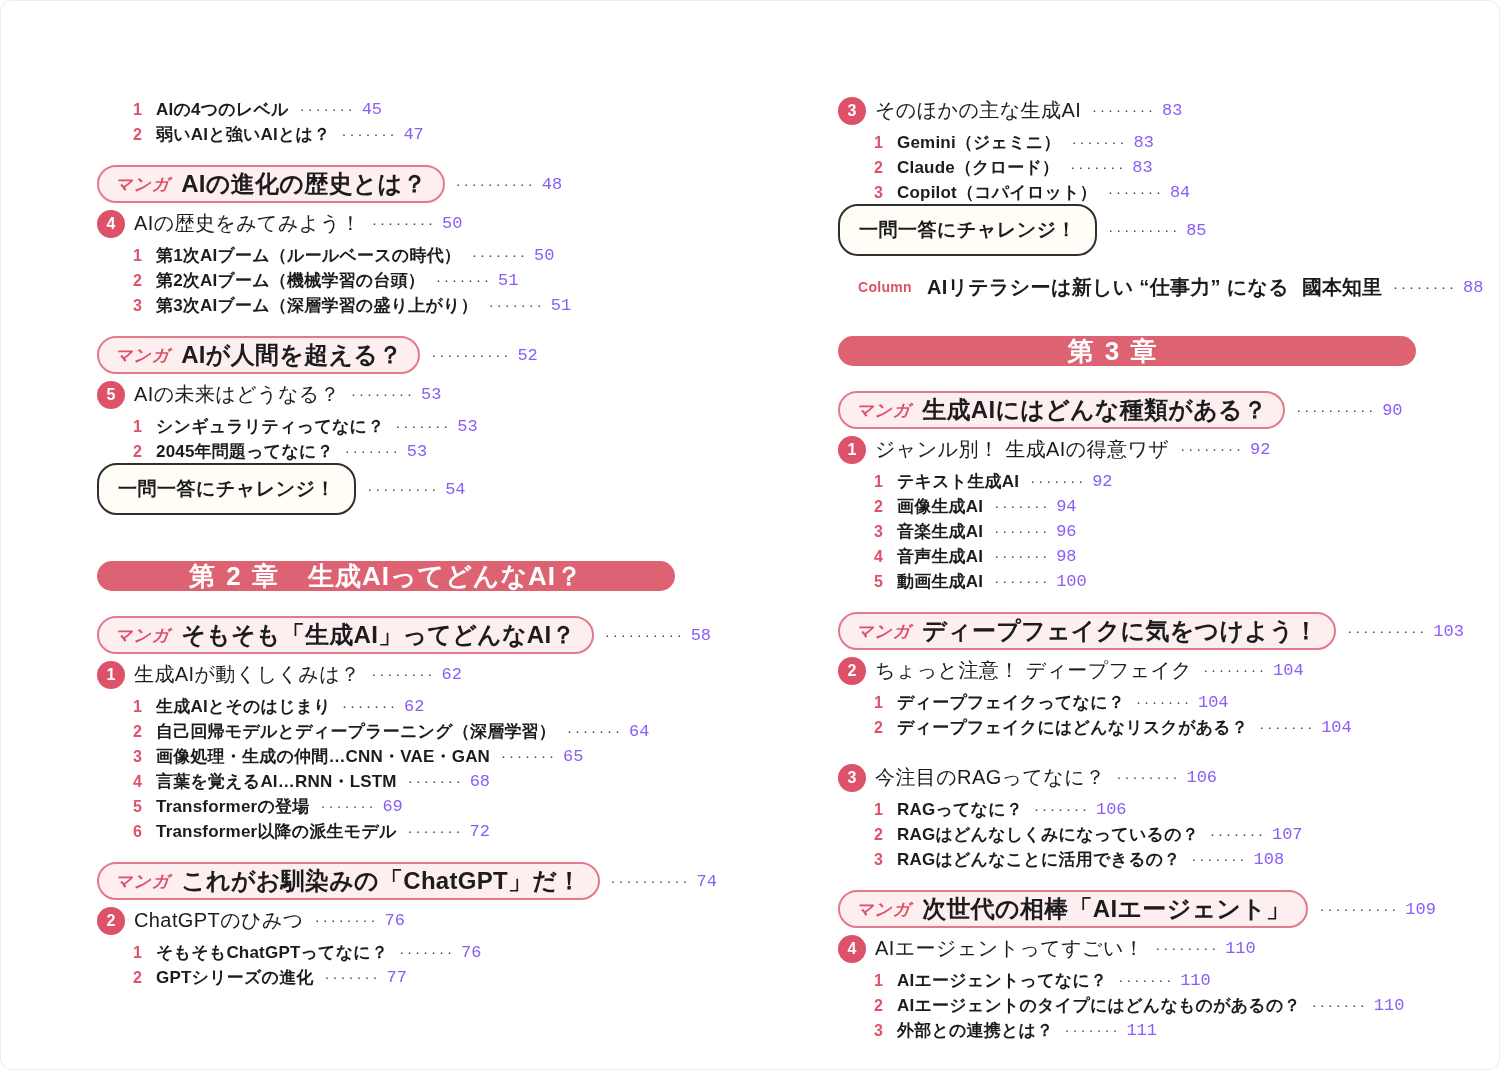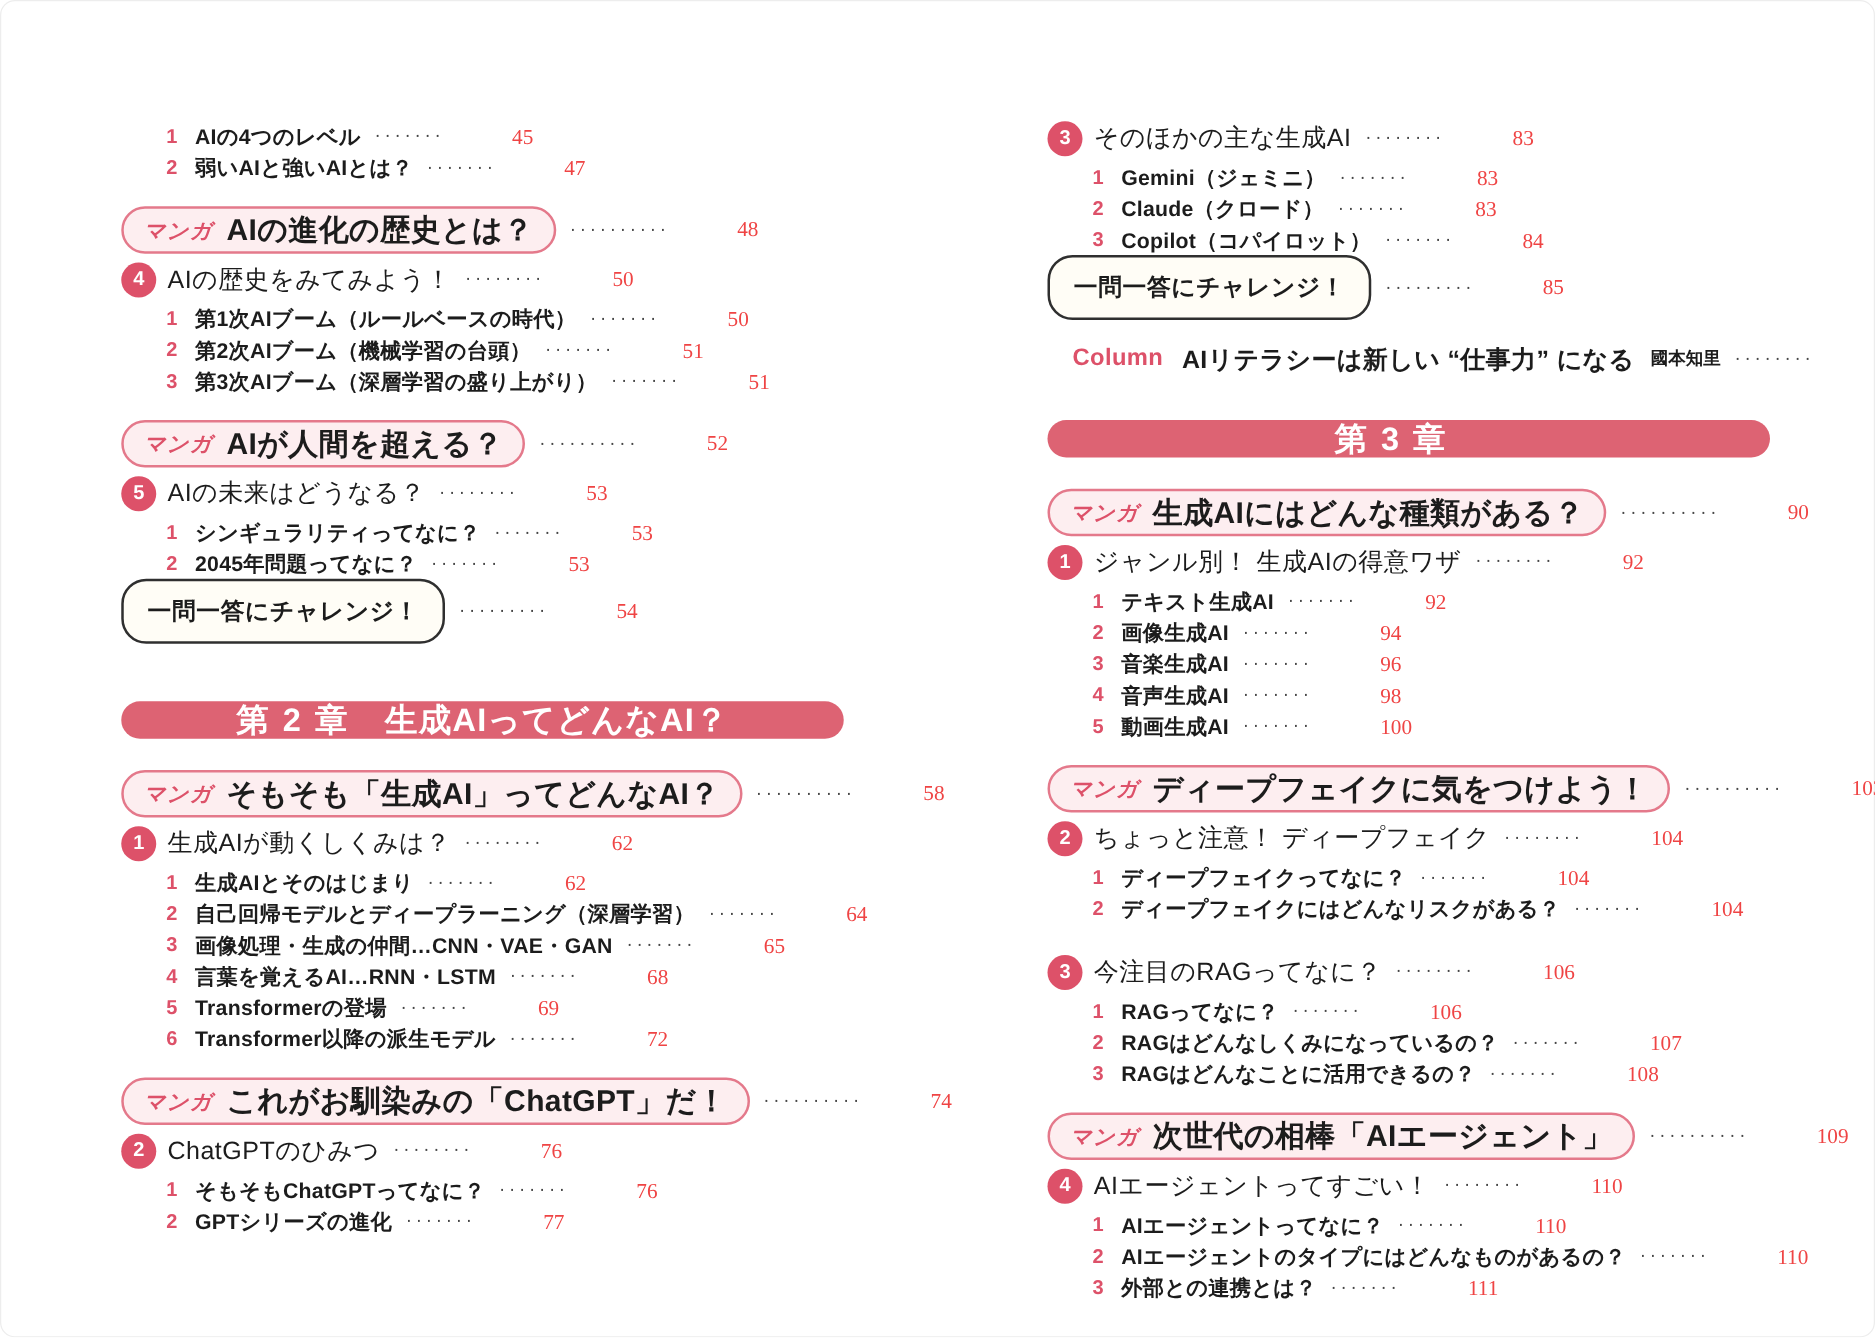--- a/index.html
+++ b/index.html
@@ -54,43 +54,43 @@
   .quiz-row{height:36px;margin:7px 0;}
   .quiz-pill{
     display:inline-flex;align-items:center;height:52px;padding:0 19px;
     border:2.5px solid var(--quiz-border,#2f2f2f);border-radius:20px;
     background:var(--quiz-bg,#fffdf6);box-sizing:border-box;
     font-size:19px;font-weight:800;letter-spacing:.5px;white-space:nowrap;
   }
 
   
   .column-row{height:30px;margin-top:24px;padding-left:20px;}
-  .column-label{color:var(--accent-deep,#d8506a);font-weight:800;font-size:19px;letter-spacing:.3px;}
+  .column-label{color:var(--accent-deep,#d8506a);font-weight:800;font-size:14px;letter-spacing:.3px;}
   .column-title{font-size:20px;font-weight:800;margin-left:15px;letter-spacing:.3px;white-space:nowrap;}
-  .column-author{font-size:14px;font-weight:700;margin-left:13px;white-space:nowrap;text-align:center;}
+  .column-author{font-size:20px;font-weight:700;margin-left:13px;white-space:nowrap;text-align:center;}
 
   
   .chapter-banner{
     height:30px;margin:54px 0 27px;border-radius:22px;
     background:var(--accent,#dd6373);color:#fff;
     display:flex;align-items:center;justify-content:center;
   }
   .column-row + .chapter-banner{margin-top:34px;}
   .ch-num{font-size:26px;font-weight:800;letter-spacing:2px;margin-right:28px;}
   .ch-title{font-size:26px;font-weight:800;letter-spacing:1px;}
 
   
   .dots{
     color:var(--dots,#444);font-size:15px;letter-spacing:3px;
     margin:0 6px 0 11px;white-space:nowrap;line-height:1;
     transform:translateY(-1px);
   }
   .pnum{
-    font-family:Liberation Serif, serif;
-    font-size:17px;color:#ef4444;white-space:nowrap;margin-left:48px;
+    font-family:Liberation Mono, monospace;
+    font-size:17px;color:#8b5cf6;white-space:nowrap;
   }
 </style>
 </head>
 <body>
 
 <div class="sheet">
   <div class="spread">
     <div class="page">
         <div class="group-subs">
           <div class="row sub-row">

